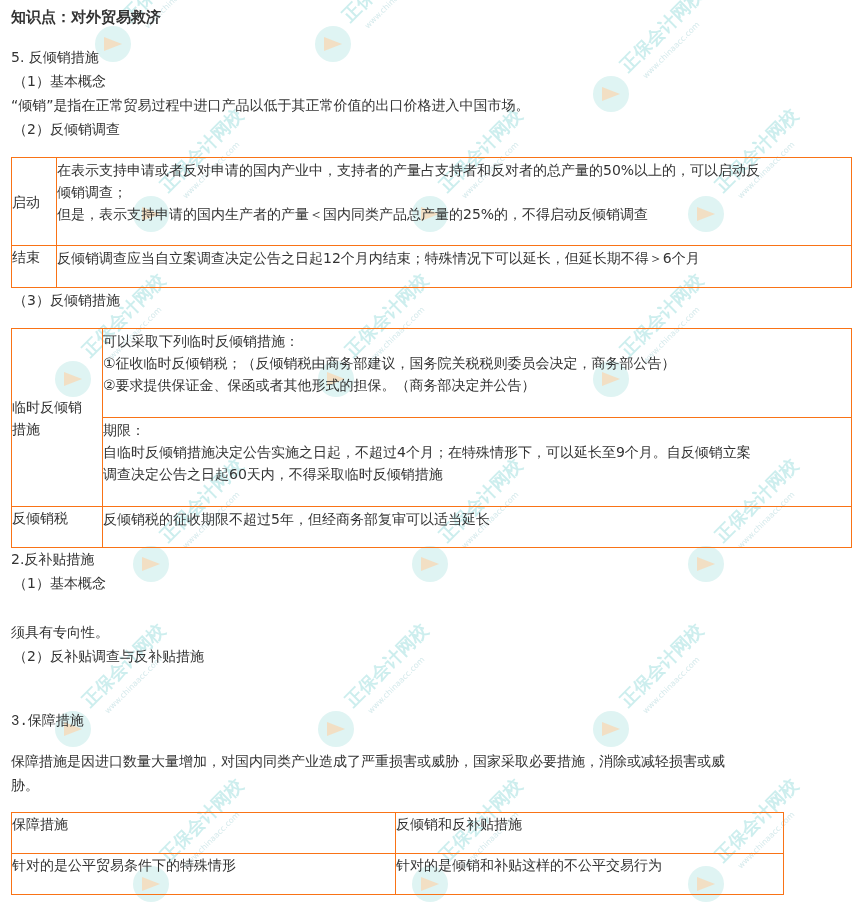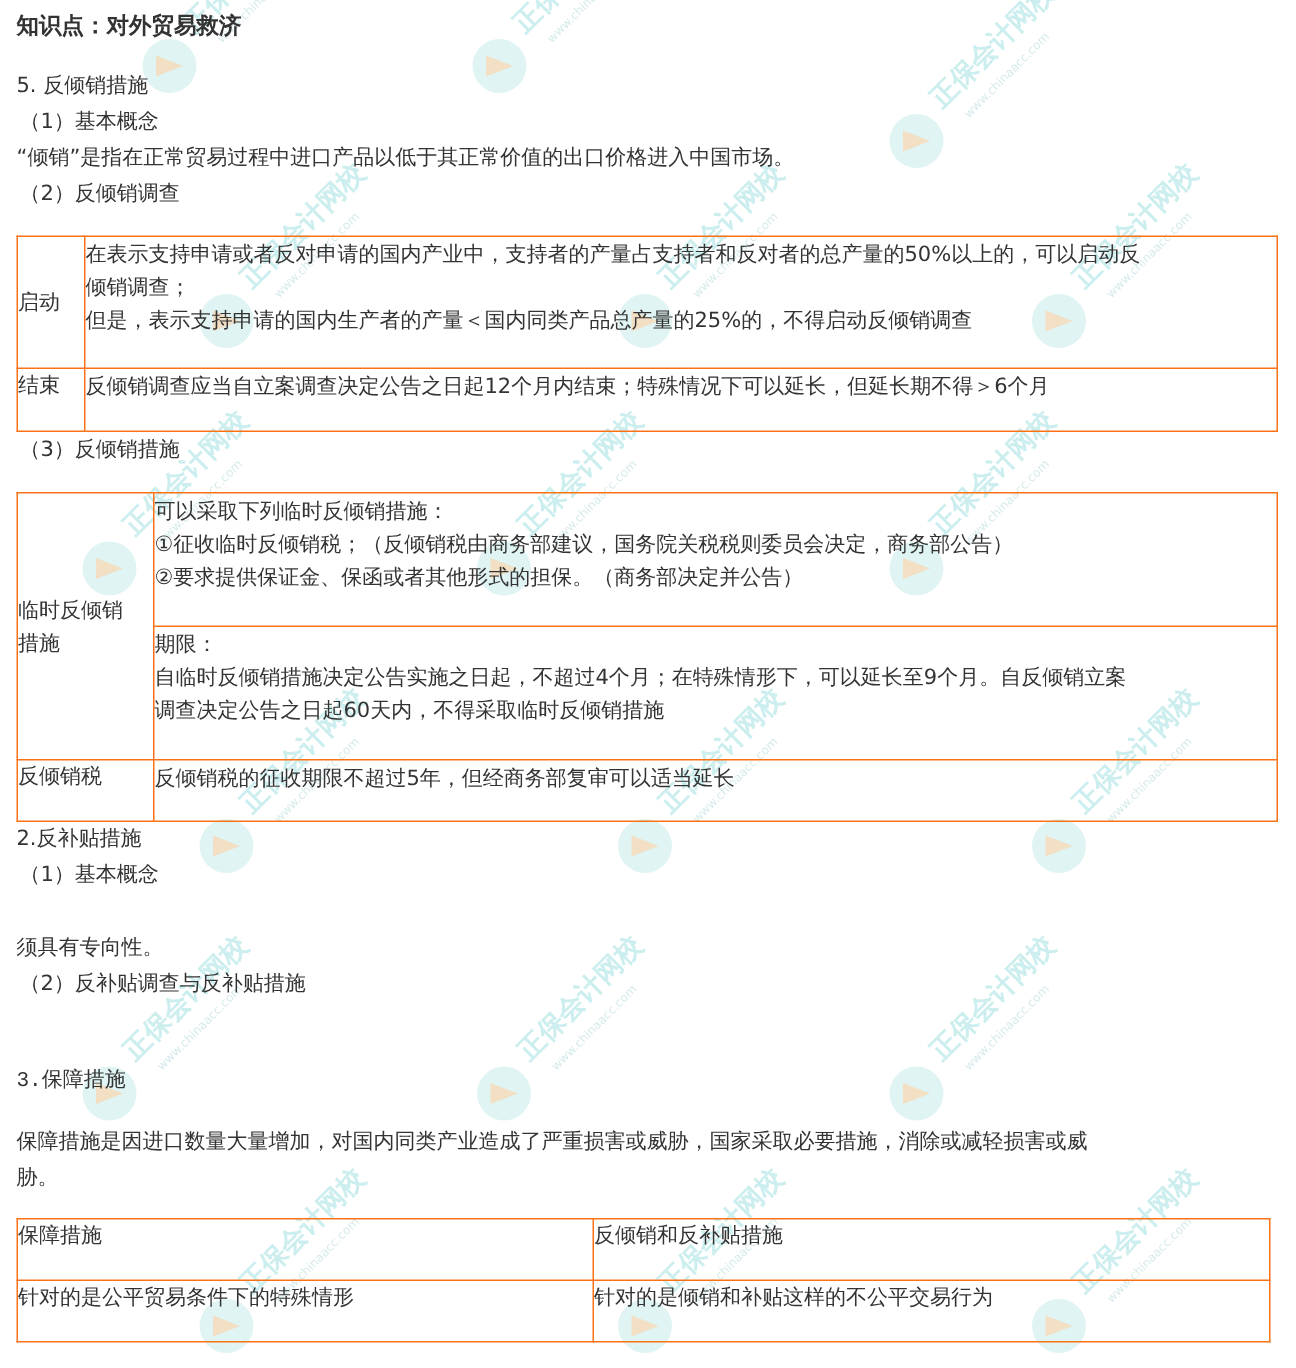--- a/index.html
+++ b/index.html
@@ -190,21 +190,21 @@
 
   <div class="line" style="top:548px;">2.反补贴措施</div>
   <div class="line" style="top:572px;left:13px;">（1）基本概念</div>
   <div class="line" style="top:621px;">须具有专向性。</div>
   <div class="line" style="top:645px;left:13px;">（2）反补贴调查与反补贴措施</div>
 
   <div class="line" style="top:710px;font-family:Liberation Mono, monospace;">3.保障措施</div>
   <div class="line" style="top:750px;">保障措施是因进口数量大量增加，对国内同类产业造成了严重损害或威胁，国家采取必要措施，消除或减轻损害或威</div>
   <div class="line" style="top:774px;">胁。</div>
 
-  <table class="t" style="left:11px;top:812px;width:836px;border-radius:16px;">
+  <table class="t" style="left:11px;top:812px;width:773px;border-radius:16px;">
     <tbody>
         <tr style="height:41px;">
       <td style="width:383px;">保障措施</td>
       <td>反倾销和反补贴措施</td>
     </tr>
     <tr style="height:41px;">
       <td style="width:383px;">针对的是公平贸易条件下的特殊情形</td>
       <td>针对的是倾销和补贴这样的不公平交易行为</td>
     </tr>
   </tbody>

